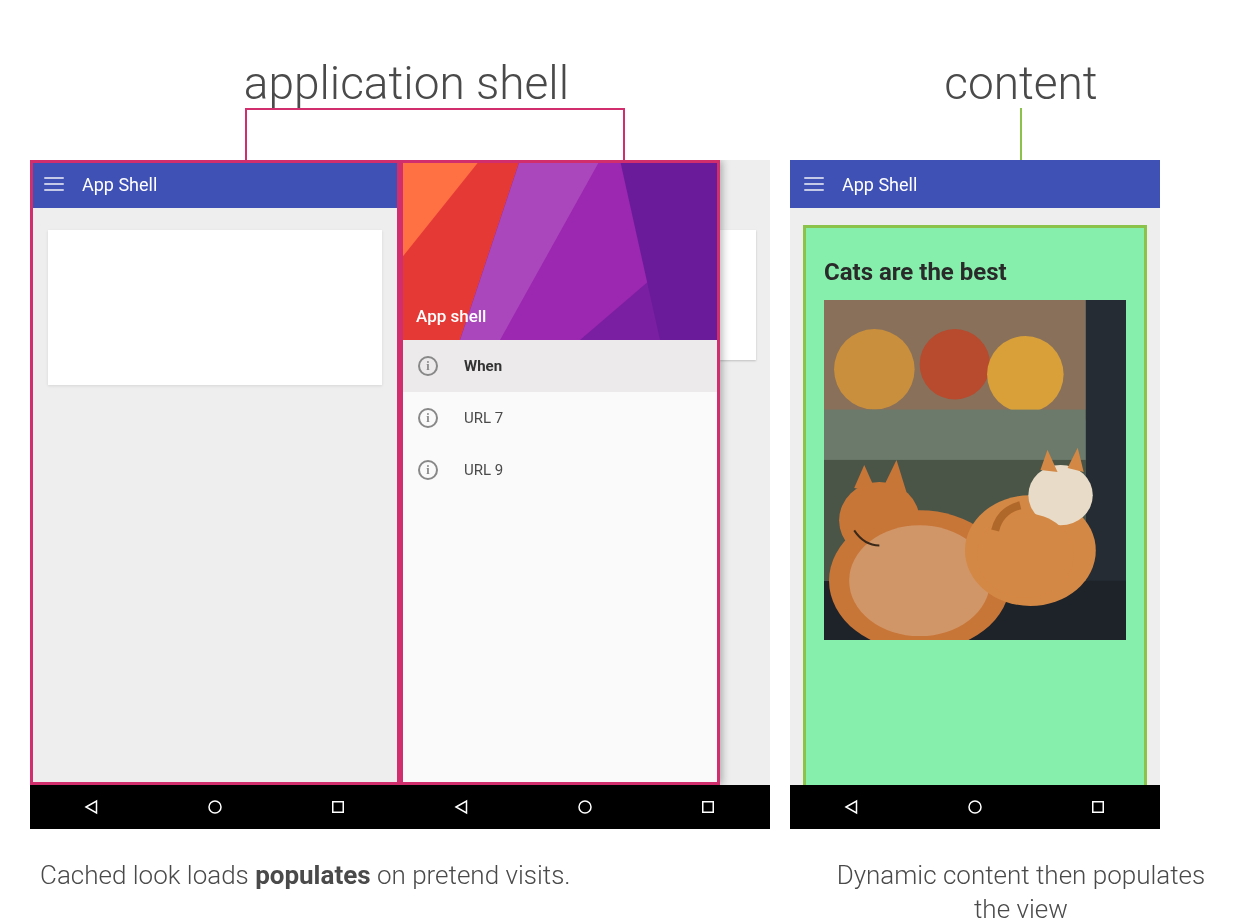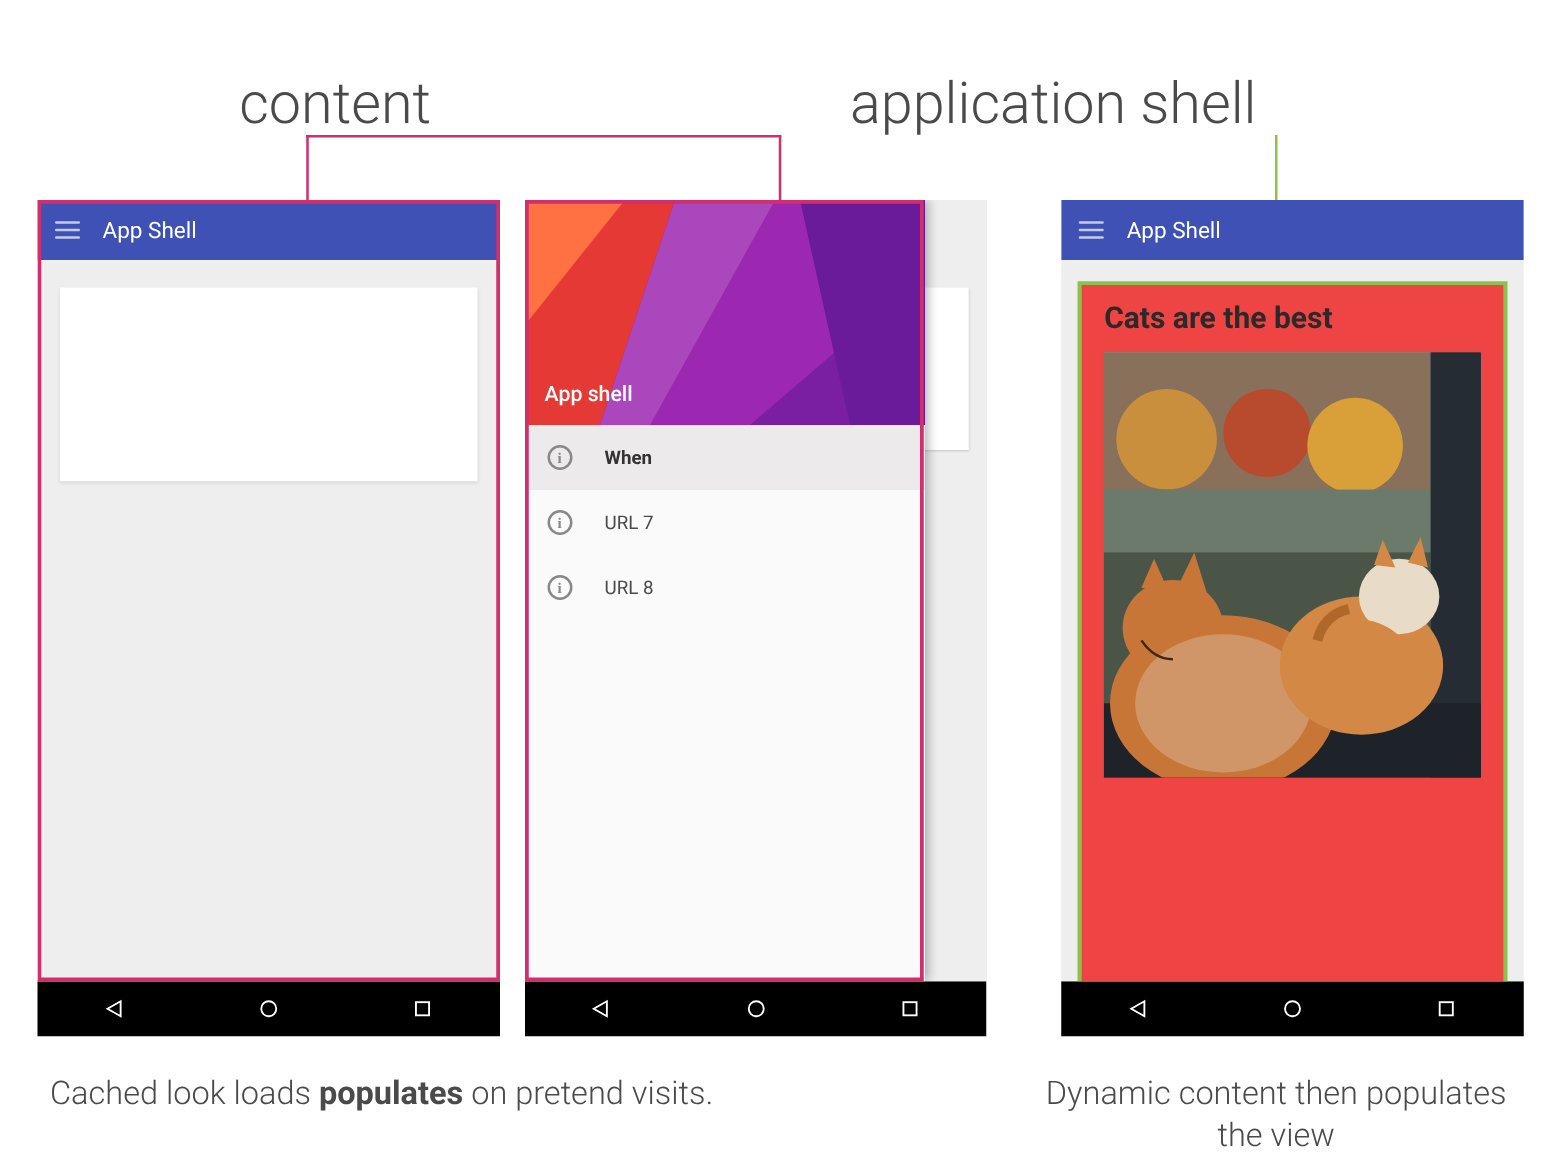--- a/index.html
+++ b/index.html
@@ -19,21 +19,20 @@
     .header-label {
       font-size: 46px;
       font-weight: 300;
       color: #4a4a4a;
       text-align: center;
     }
     .shell-header { width: 760px; }
     .content-header { width: 400px; margin-left: 40px; }
     .phones-row {
       display: flex;
-      gap: 20px;
       margin-top: 50px;
       position: relative;
     }
     
     .connector {
       position: absolute;
       background: #d12e6e;
     }
     .connector-green { background: #8bc34a; }
     
@@ -131,23 +130,23 @@
     .drawer-item.active { background: #eceaea; font-weight: 700; color: #333; }
     .info-icon {
       width: 20px; height: 20px;
       border: 2px solid #888; border-radius: 50%;
       display: flex; align-items: center; justify-content: center;
       font-size: 12px; color: #888; font-weight: 600; font-family: Georgia, serif;
       flex-shrink: 0;
     }
     
     .content-card {
-      background: #ef4444;
+      background: #86efac;
       margin: 20px 16px;
-      padding: 12px 18px 12px;
+      padding: 30px 18px 12px;
       box-shadow: 0 1px 3px rgba(0,0,0,0.1);
       height: 560px;
       position: relative;
     }
     .content-title {
       font-size: 24px; font-weight: 700; color: #2a2a2a;
       margin-bottom: 14px;
     }
     .content-body {
       font-size: 14px; color: #3a3a3a; line-height: 1.35;
@@ -177,22 +176,22 @@
       line-height: 1.3;
     }
     .caption-left { width: 760px; padding-left: 10px; }
     .caption-right { width: 400px; text-align: center; margin-left: 40px; }
     .caption strong { font-weight: 700; }
   </style>
 </head>
 <body>
 
 <div class="header-row">
+  <div class="header-label shell-header">application shell</div>
   <div class="header-label content-header">content</div>
-  <div class="header-label shell-header">application shell</div>
 </div>
 
 <div class="connector" style="left:245px; top:108px; width:380px; height:2px;"></div>
 <div class="connector" style="left:245px; top:108px; width:2px; height:52px;"></div>
 <div class="connector" style="left:623px; top:108px; width:2px; height:52px;"></div>
 
 <div class="connector connector-green" style="left:1020px; top:108px; width:2px; height:120px;"></div>
 
 <div class="phones-row">
 
@@ -243,21 +242,21 @@
         <div class="drawer-item active">
           <div class="info-icon">i</div>
           <span>When</span>
         </div>
         <div class="drawer-item">
           <div class="info-icon">i</div>
           <span>URL 7</span>
         </div>
         <div class="drawer-item">
           <div class="info-icon">i</div>
-          <span>URL 8</span>
+          <span>URL 9</span>
         </div>
       </div>
       <div class="highlight-border" style="right:50px;"></div>
     </div>
     <div class="navbar">
       <svg class="nav-icon" viewBox="0 0 24 24">
           <path d="M4 12 L18 4 L18 20 Z" fill="none" stroke="#fff" stroke-width="2"></path>
         </svg>
       <svg class="nav-icon" viewBox="0 0 24 24">
           <circle cx="12" cy="12" r="8" fill="none" stroke="#fff" stroke-width="2"></circle>

